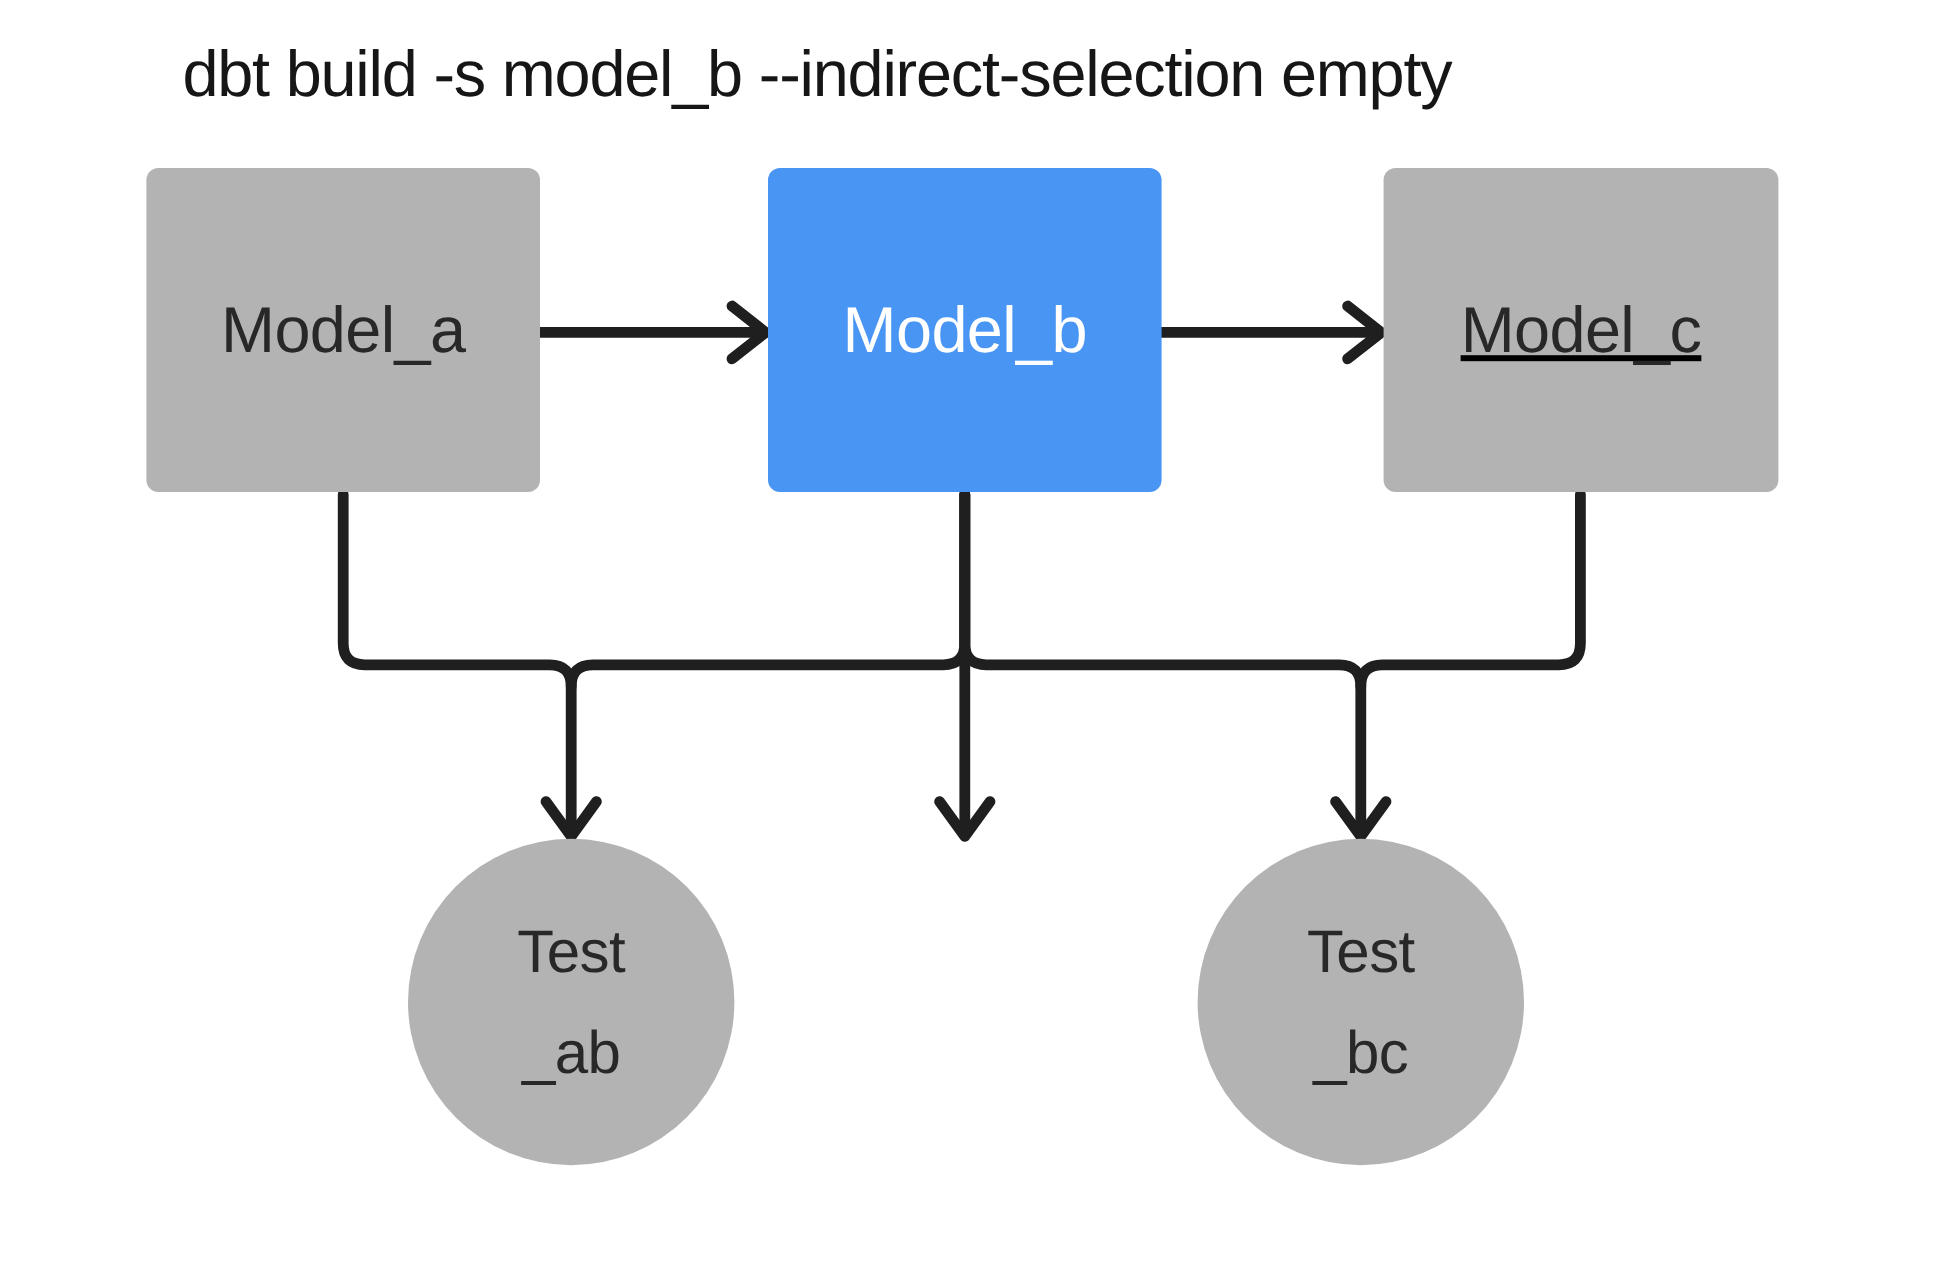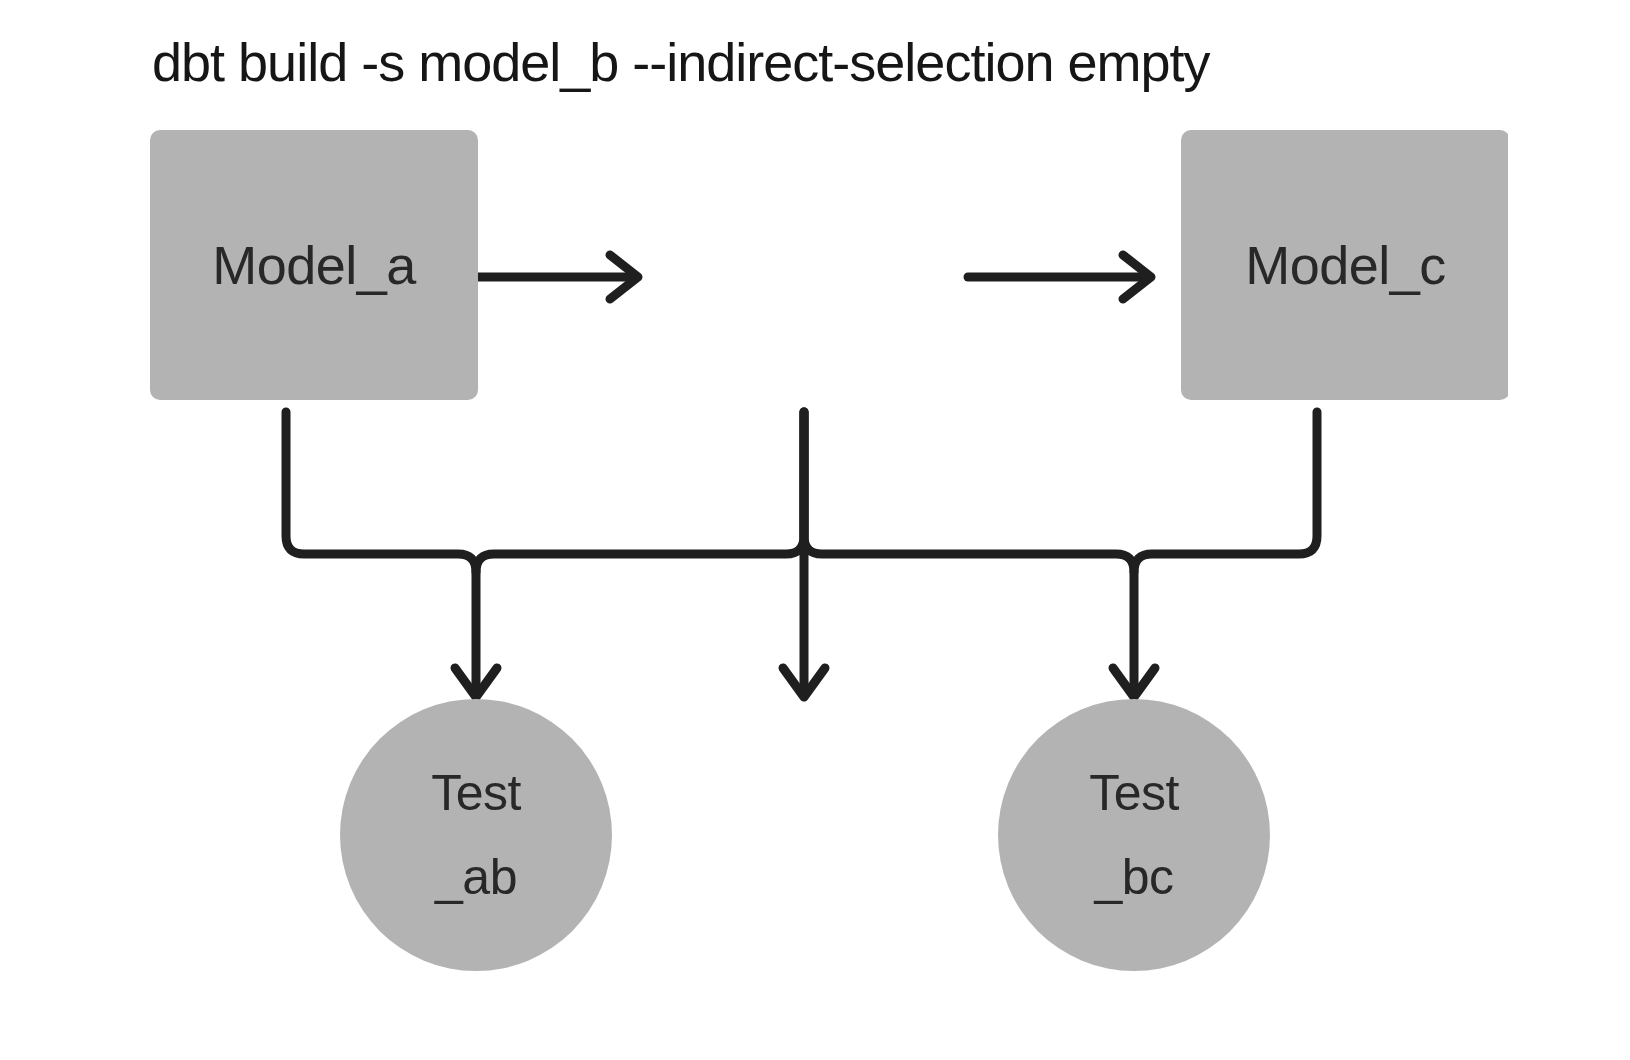--- a/index.html
+++ b/index.html
@@ -7,48 +7,46 @@
     padding: 0;
     background: #ffffff;
   }
   #stage {
     position: relative;
     width: 1486px;
     height: 1060px;
     background: #ffffff;
     overflow: hidden;
     font-family: "Liberation Sans", "DejaVu Sans", sans-serif;
-    padding-left: 22px;
   }
   #diagram-title {
     position: absolute;
     left: 152px;
     top: 32px;
     font-size: 54px;
     line-height: 60px;
     letter-spacing: -1px;
     color: #161616;
     white-space: nowrap;
   }
   #edges-svg {
     position: absolute;
     left: 0;
     top: 0;
   }
   .model-box {
     position: absolute;
-    top: 130px;
+    top: 140px;
     width: 328px;
     height: 270px;
     border-radius: 10px;
     background: #b3b3b3;
     display: flex;
     align-items: center;
     justify-content: center;
-    margin-left: 28px;
   }
   .model-box.selected {
     background: #4895f3;
   }
   .model-label {
     font-size: 54px;
     letter-spacing: -0.5px;
     color: #282828;
     white-space: nowrap;
   }
@@ -70,21 +68,21 @@
   }
   .test-line {
     font-size: 50px;
     line-height: 84px;
     letter-spacing: -0.5px;
     color: #282828;
     white-space: nowrap;
   }
   #model-a { left: 122px; }
   #model-b { left: 640px; }
-  #model-c { left: 1153px; width: 329px; }
+  #model-c { left: 1153px; width: 329px; text-decoration: underline; }
   #test-ab { left: 340px; }
   #test-b  { left: 668px; }
   #test-bc { left: 998px; }
 </style>
 </head>
 <body>
 
 <div id="stage">
 
   <div id="diagram-title">dbt build -s model_b --indirect-selection empty</div>
@@ -111,20 +109,23 @@
       <path d="M455,668 L476,697 L497,668"></path>
       <path d="M783,668 L804,697 L825,668"></path>
       <path d="M1113,668 L1134,697 L1155,668"></path>
     </g>
   </svg>
 
   <div id="model-a" class="model-box">
     <div class="model-label">Model_a</div>
   </div>
 
+  <div id="model-b" class="model-box selected">
+    <div class="model-label">Model_b</div>
+  </div>
 
   <div id="model-c" class="model-box">
     <div class="model-label">Model_c</div>
   </div>
 
   <div id="test-ab" class="test-circle">
     <div class="test-line">Test</div>
     <div class="test-line">_ab</div>
   </div>
 

